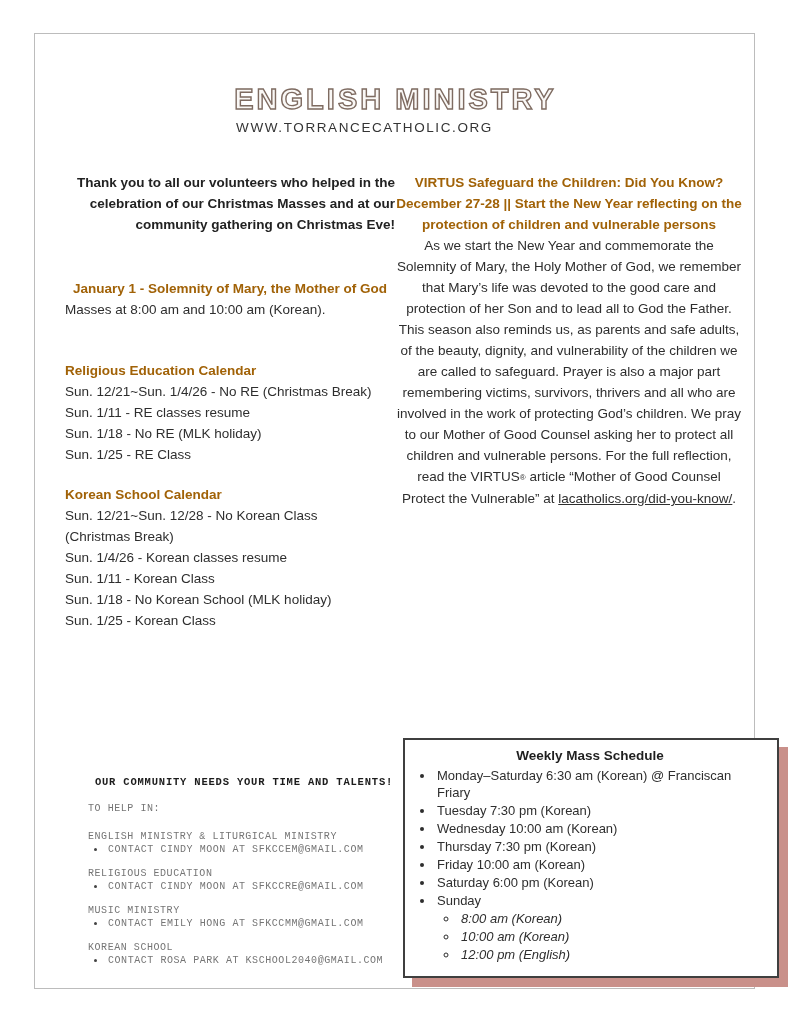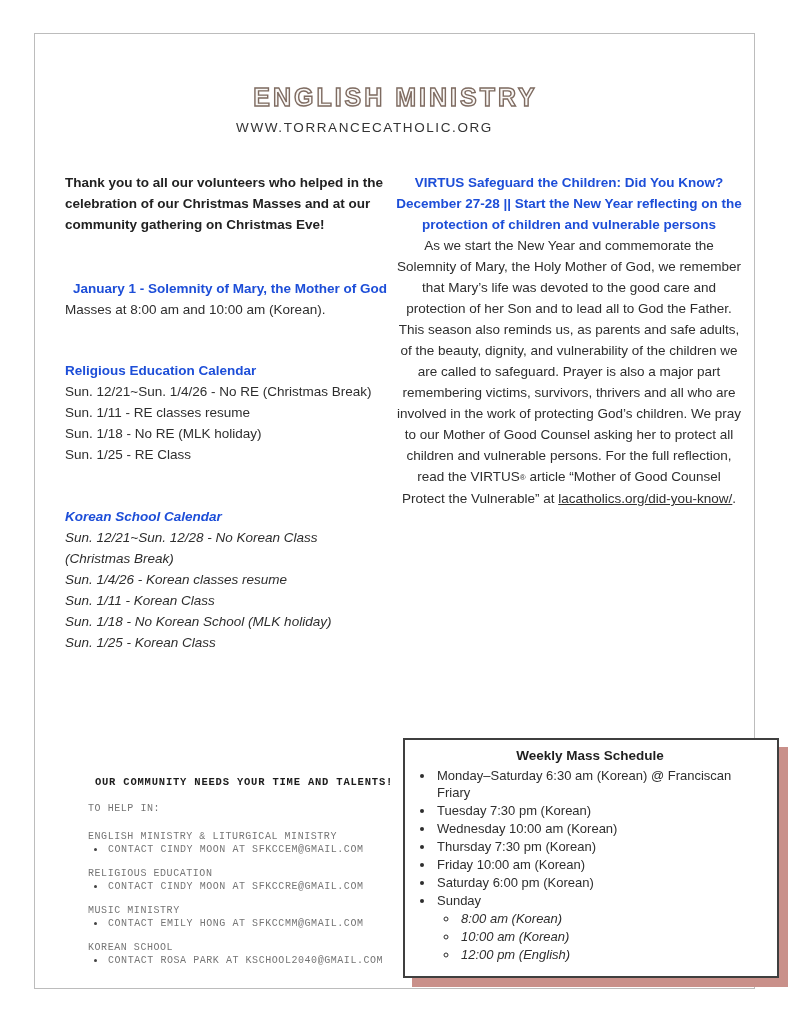--- a/index.html
+++ b/index.html
@@ -16,21 +16,21 @@
     left: 34px; top: 33px;
     width: 721px; height: 956px;
     border: 1.5px solid #bcbcbc;
     background: #ffffff;
   }
   
   .main-title {
     position: absolute;
     left: 0; top: 83px; width: 791px;
     text-align: center;
-    font-size: 25px;
+    font-size: 29px;
     font-weight: 700;
     letter-spacing: 3px;
     color: #8a766b;
     -webkit-text-fill-color: #faf8f6;
     -webkit-text-stroke: 1.4px #7e6b61;
   }
   .sub-title {
     position: absolute;
     left: 0; top: 120px; width: 729px;
     text-align: center;
@@ -44,30 +44,30 @@
     position: absolute;
     left: 65px; top: 172px; width: 330px;
     font-size: 13.5px; line-height: 21px;
   }
   .right-col {
     position: absolute;
     left: 394px; top: 172px; width: 350px;
     font-size: 13.5px; line-height: 21px;
     text-align: center;
   }
-  .bold { font-weight: 700; color: #1d4ed8; }
+  .bold { font-weight: 700; color: #a16207; }
   .thank-you {
     font-weight: 700; color: #222;
-    text-align: left;
+    text-align: right;
   }
   .solemnity { margin-top: 43px; }
   .solemnity .heading { text-align: center; }
   .cal-block { margin-top: 40px; }
   .cal-block .cal-line { white-space: nowrap; }
-  .korean-block { margin-top: 41px; font-style: italic; }
+  .korean-block { margin-top: 19px; }
   .reg-mark { font-size: 8px; vertical-align: 1px; }
   .link {
     color: inherit;
     text-decoration: underline;
     cursor: pointer;
   }
   
   .volunteers {
     position: absolute;
     left: 88px; top: 776px; width: 312px;

